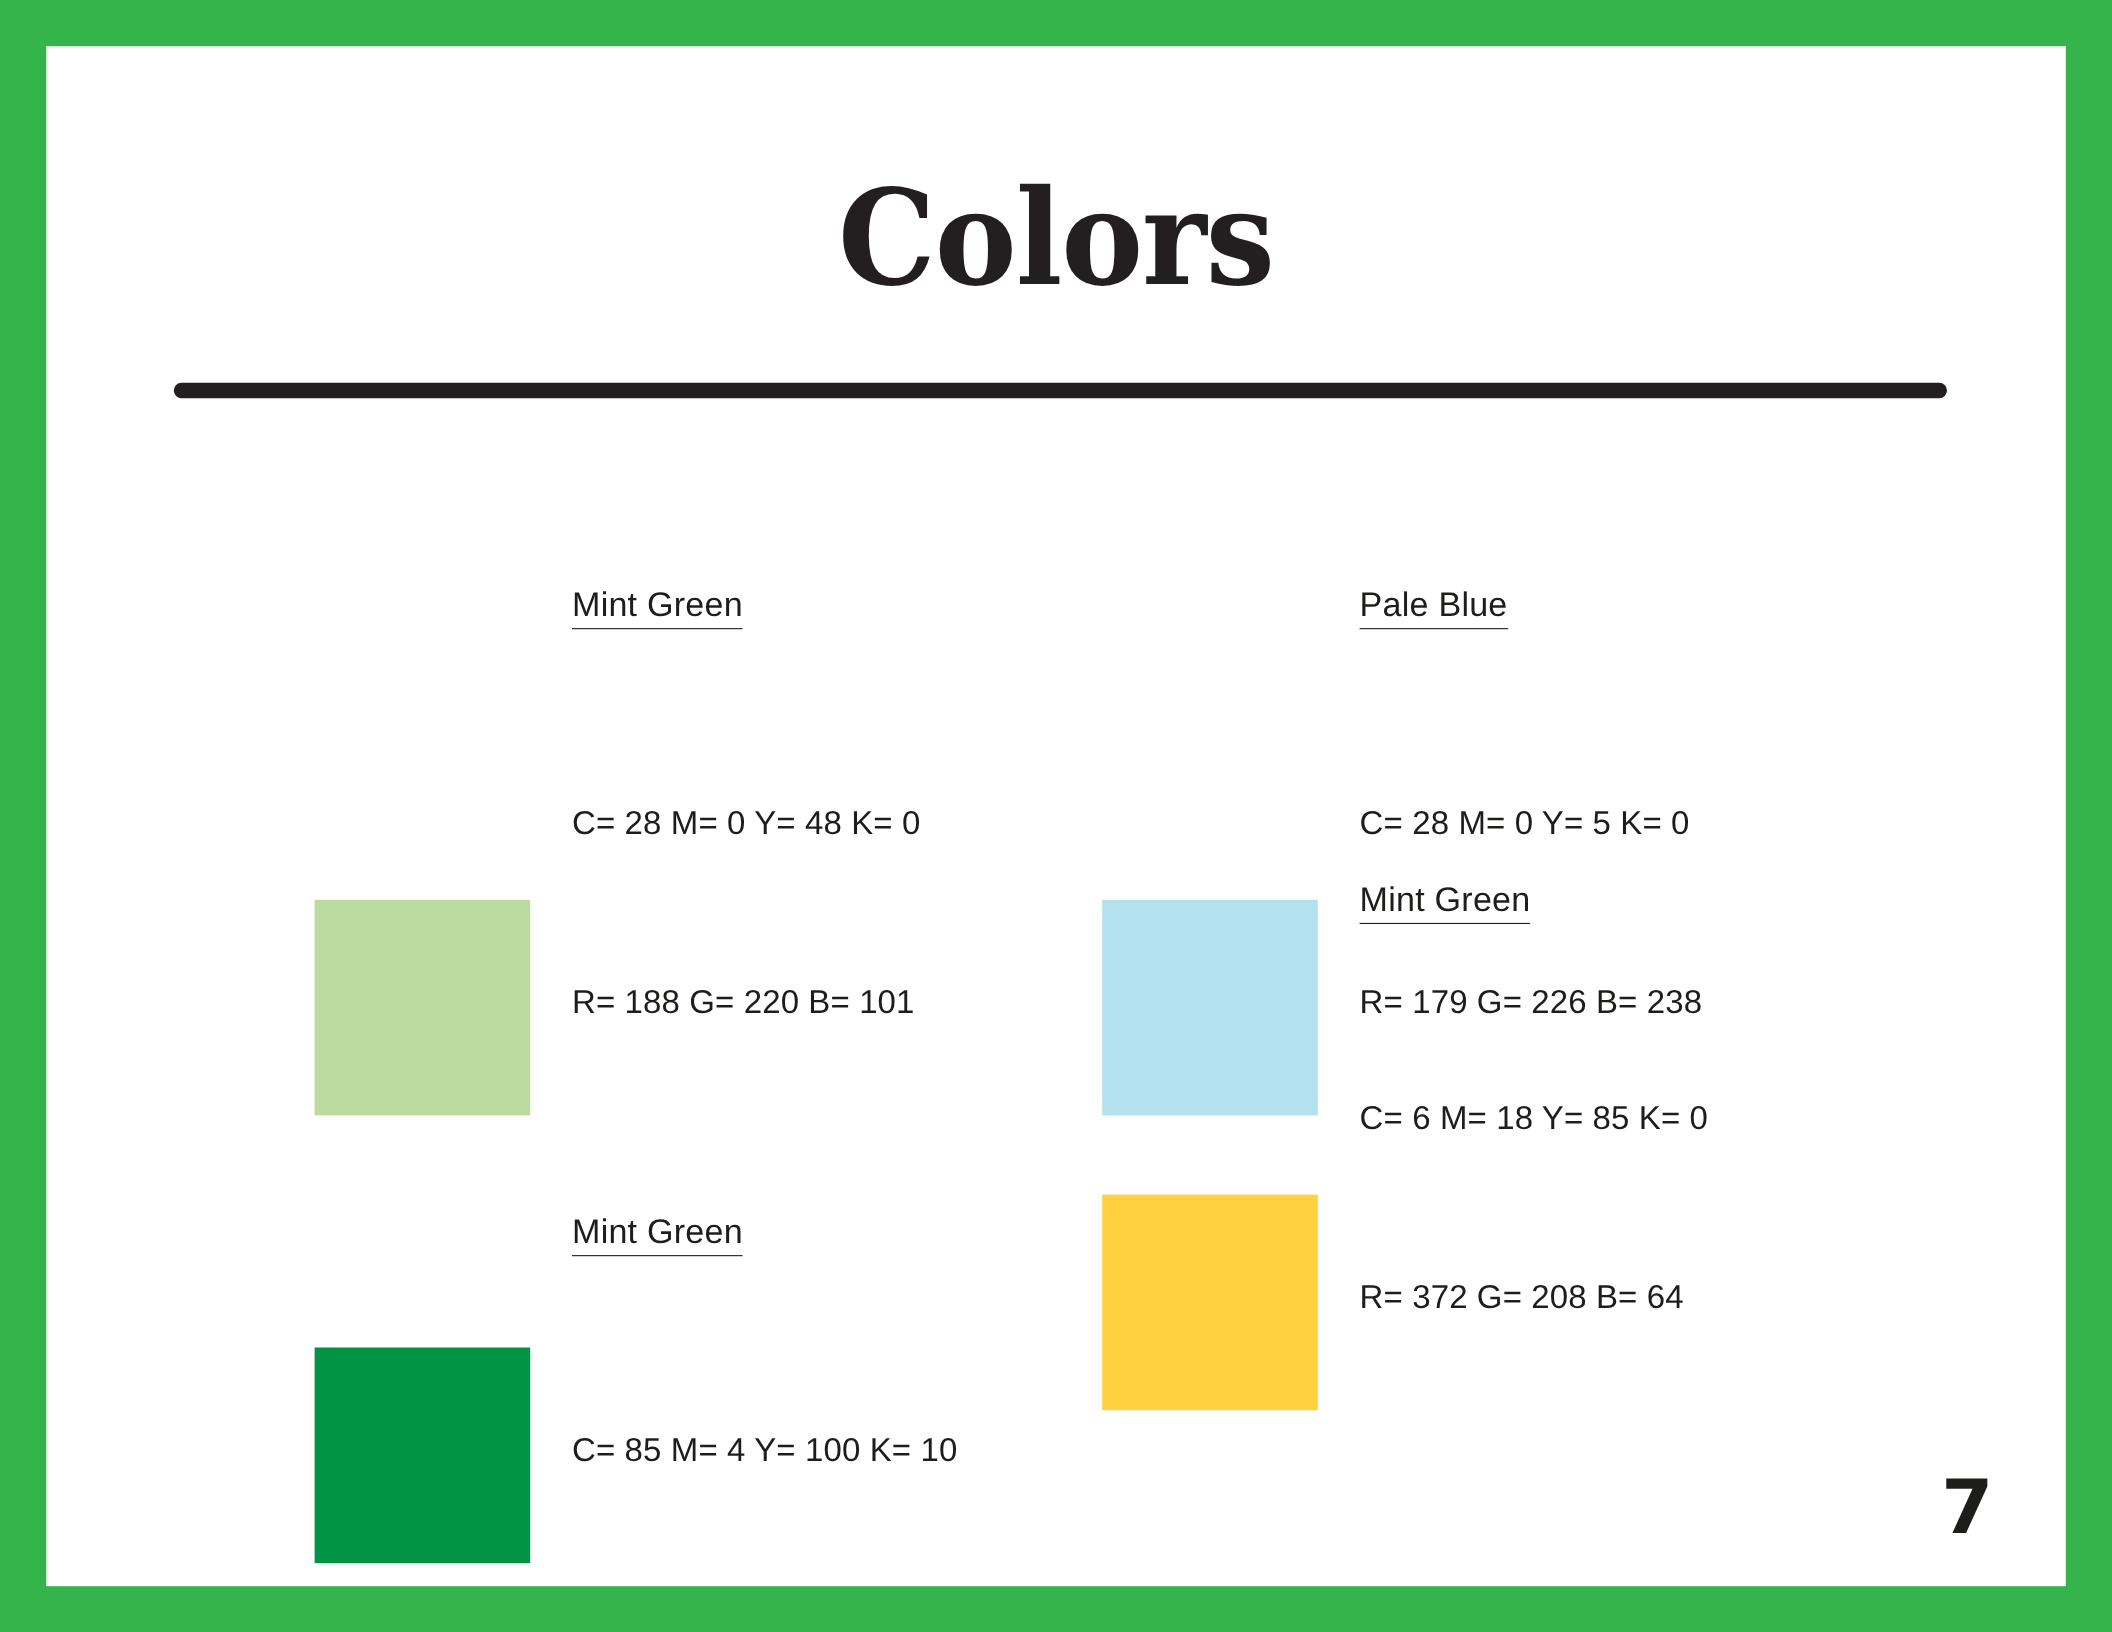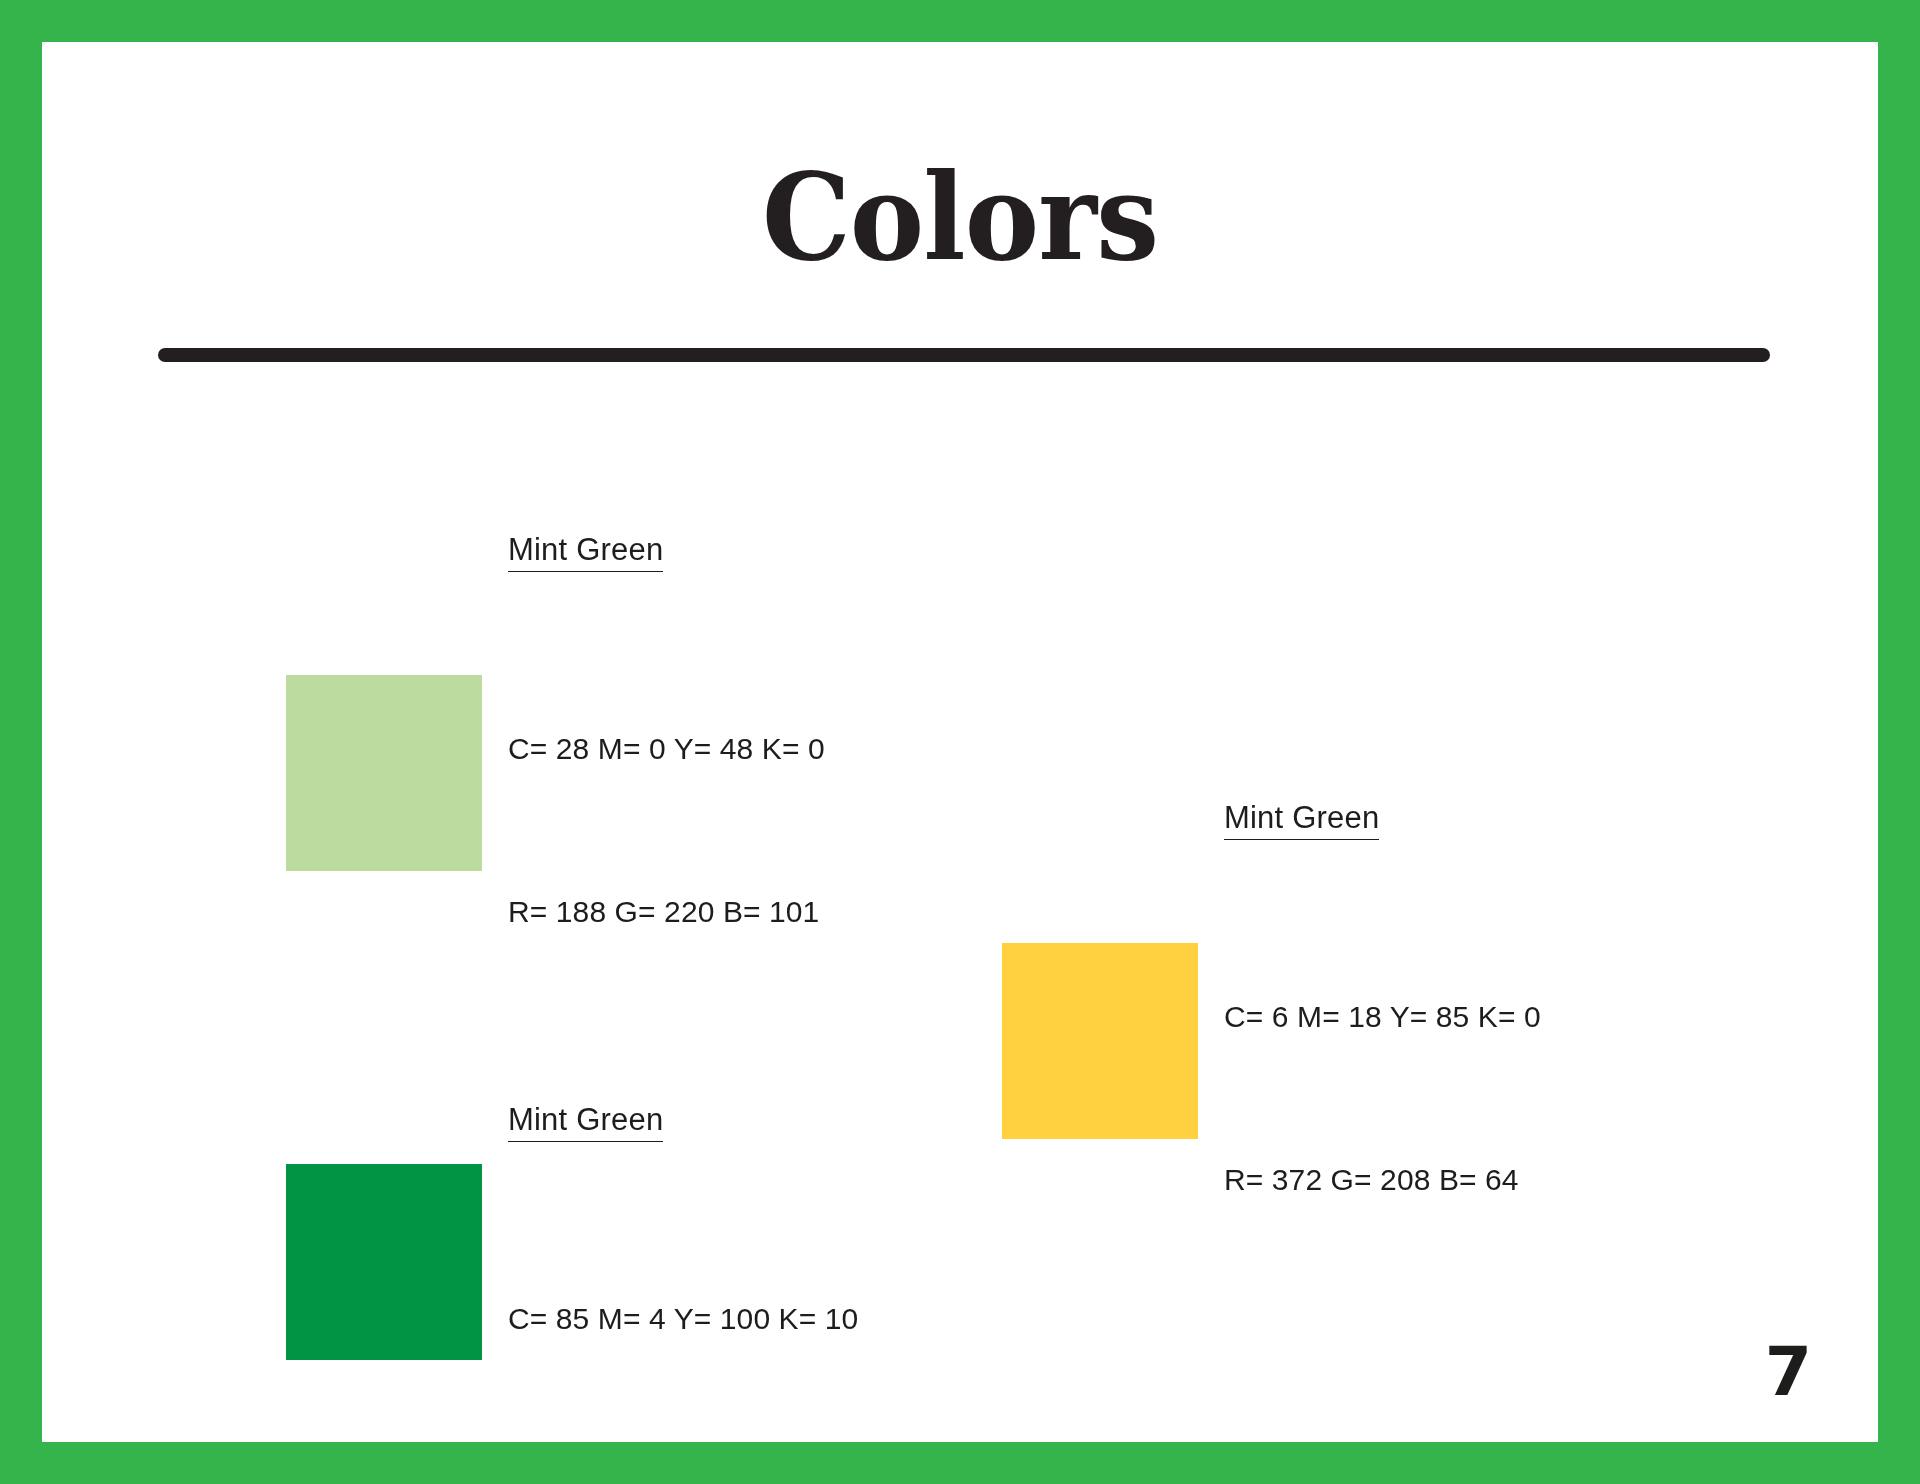--- a/index.html
+++ b/index.html
@@ -57,21 +57,22 @@
     position: absolute;
     left: 0;
     top: 0;
     width: 100%;
     height: 100%;
   }
 
   .entry {
     position: absolute;
     display: flex;
-    align-items: center;
+    align-items: flex-end;
+    gap: 12px;
   }
   .entry.col-left  { left: 244px; }
   .entry.col-right { left: 960px; }
   .entry.row-1 { top: 490px; }
   .entry.row-2 { top: 758px; }
   .entry.row-3 { top: 1060px; }
 
   .swatch {
     width: 196px;
     height: 196px;
@@ -133,20 +134,30 @@
         <div class="swatch" style="background:#bcdc9f;"></div>
         <div class="entry-text">
           <div class="color-name">Mint Green</div>
           <div class="values">
             <div>C= 28 M= 0 Y= 48 K= 0</div>
             <div>R= 188 G= 220 B= 101</div>
           </div>
         </div>
       </div>
 
+      <div class="entry col-right row-1">
+        <div class="swatch" style="background:#b3e2ee;"></div>
+        <div class="entry-text">
+          <div class="color-name">Pale Blue</div>
+          <div class="values">
+            <div>C= 28 M= 0 Y= 5 K= 0</div>
+            <div>R= 179 G= 226 B= 238</div>
+          </div>
+        </div>
+      </div>
 
 
       <div class="entry col-right row-2">
         <div class="swatch" style="background:#ffd040;"></div>
         <div class="entry-text">
           <div class="color-name">Mint Green</div>
           <div class="values">
             <div>C= 6 M= 18 Y= 85 K= 0</div>
             <div>R= 372 G= 208 B= 64</div>
           </div>

